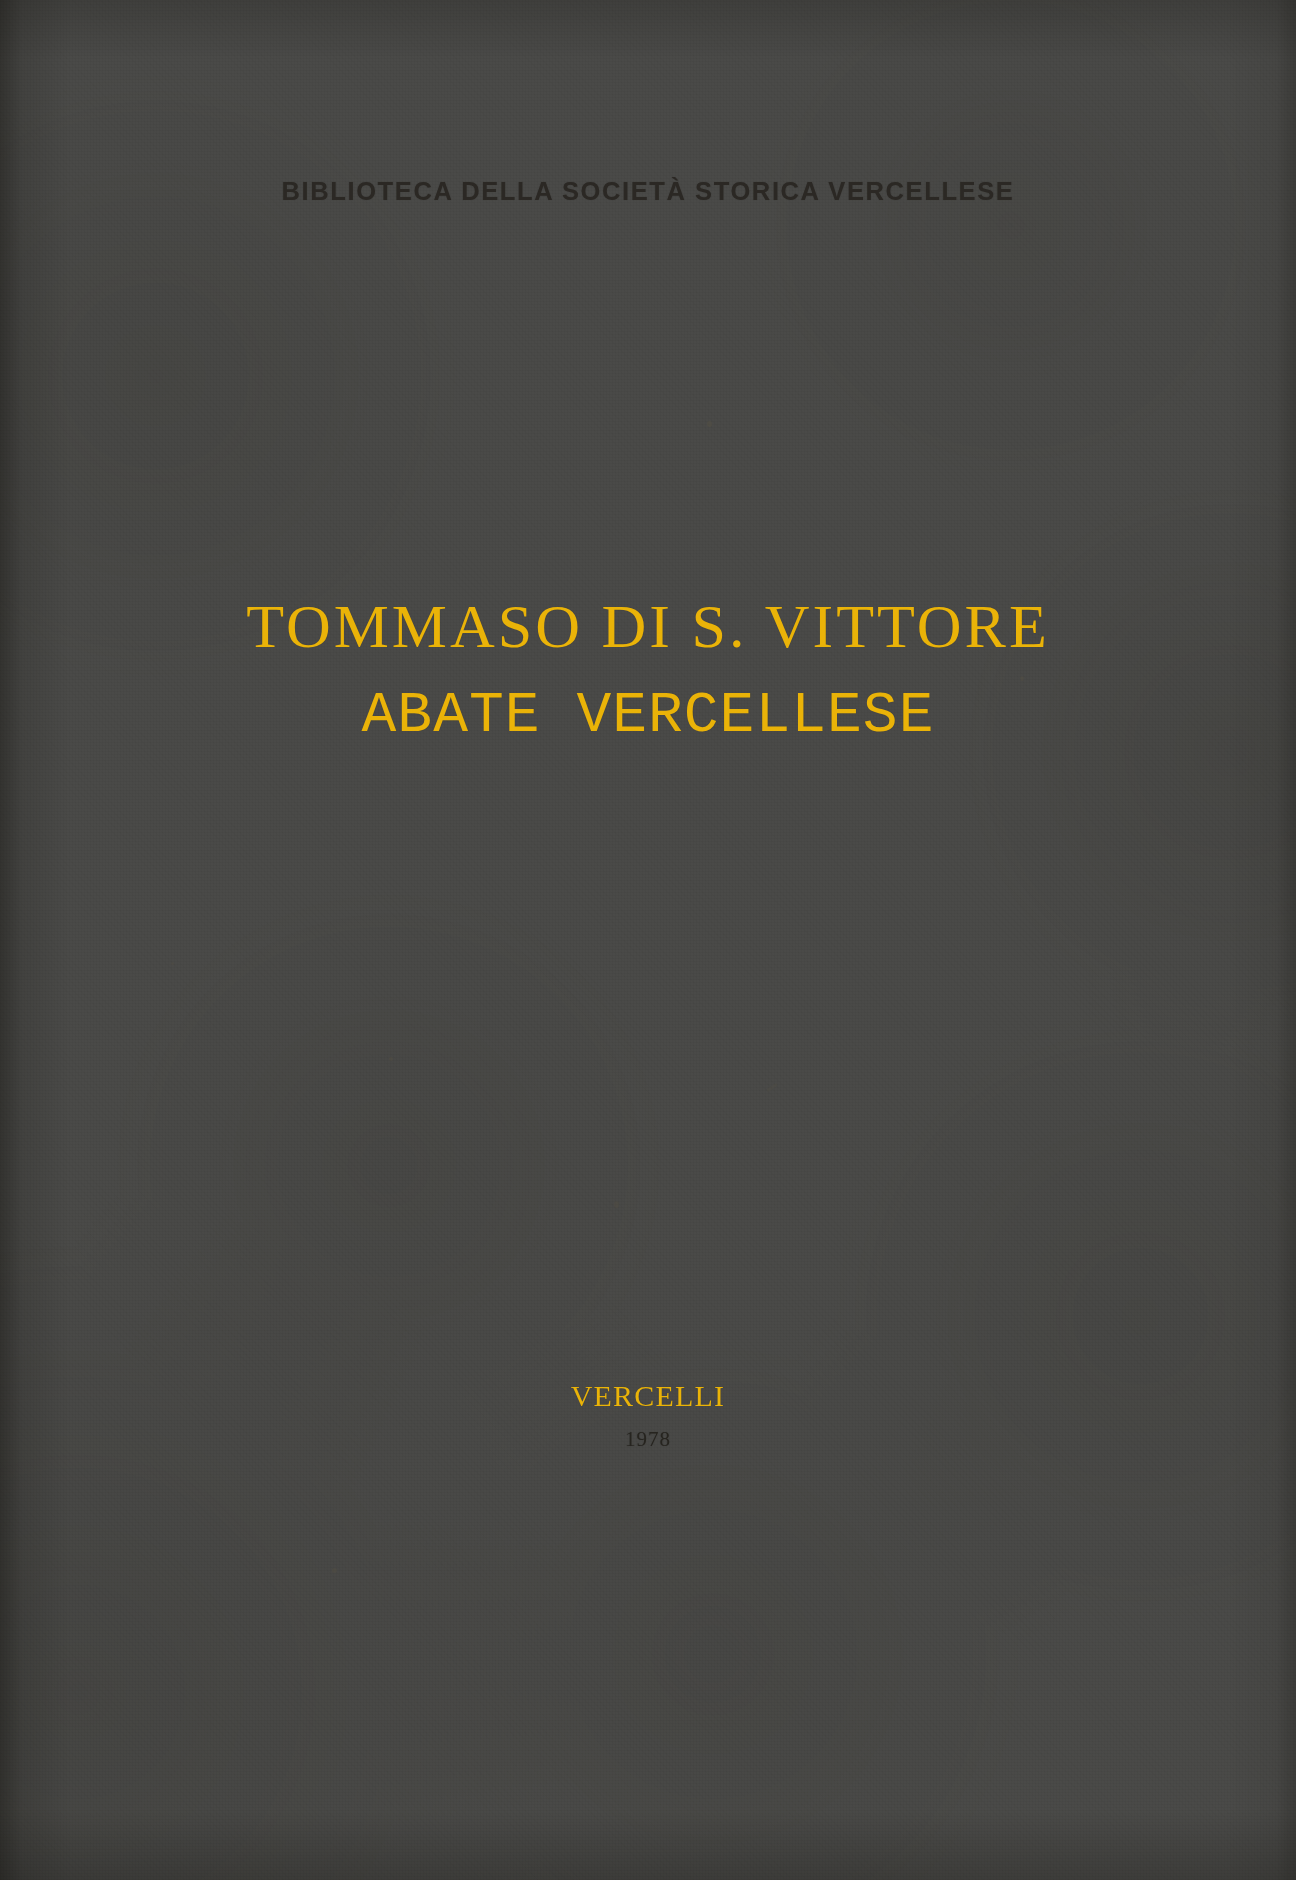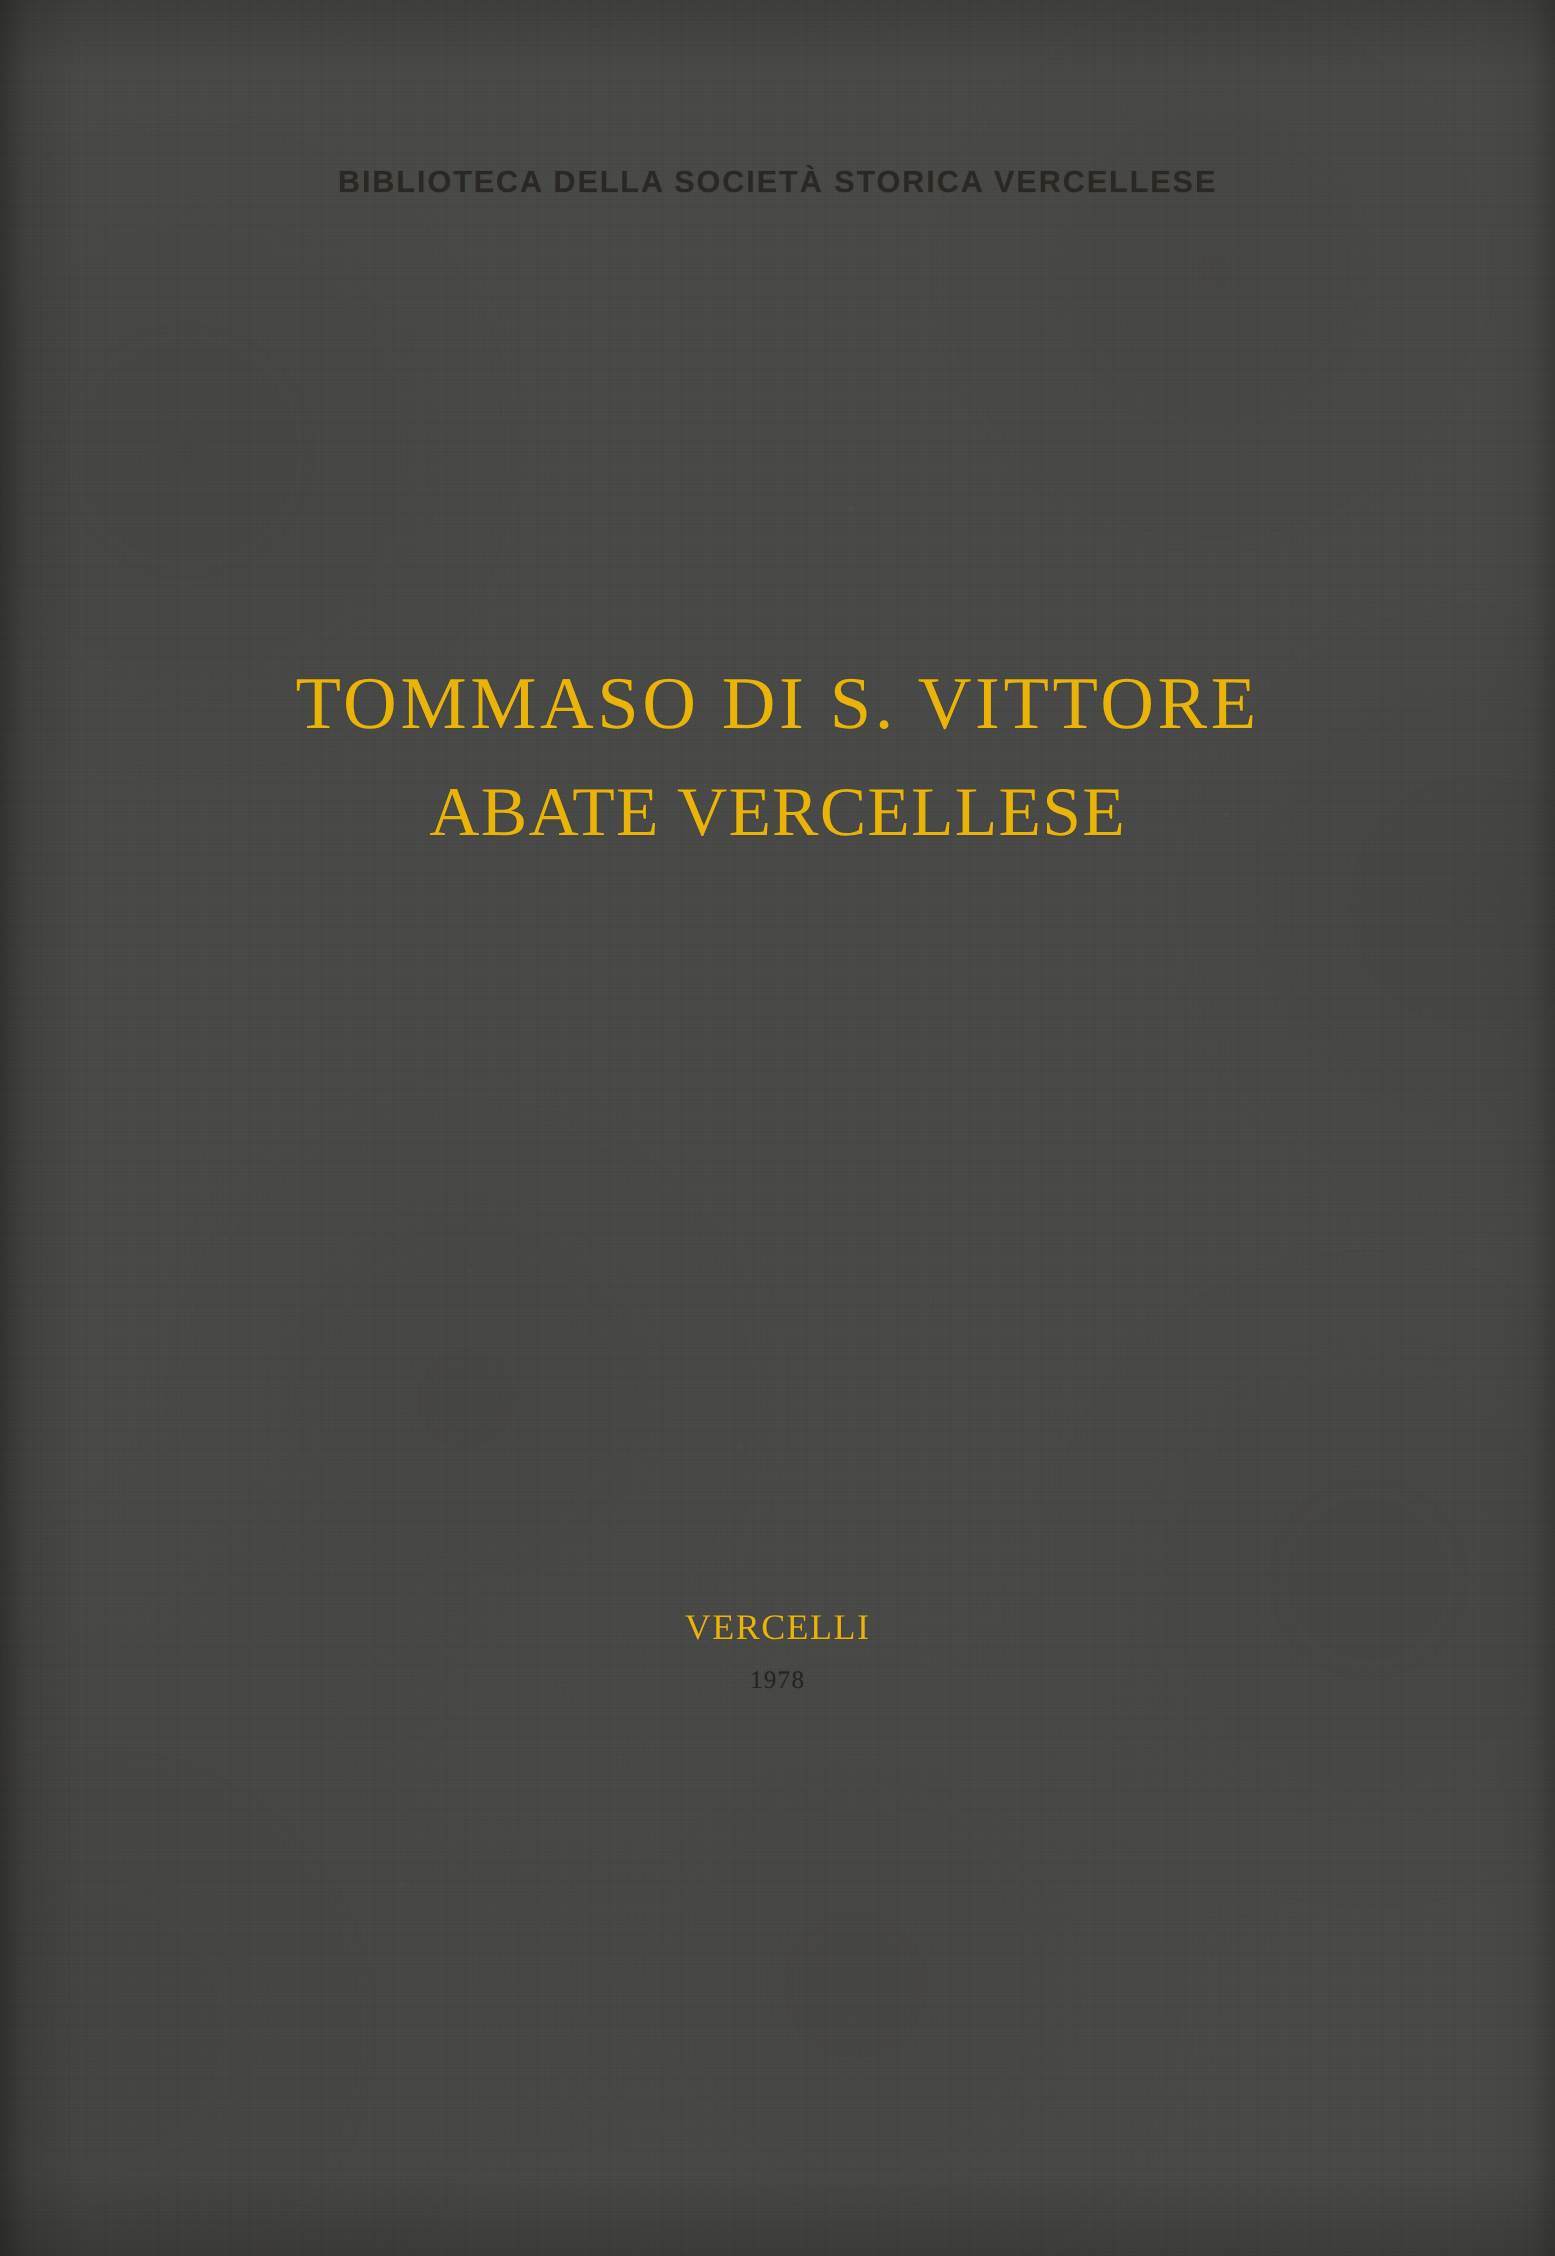--- a/index.html
+++ b/index.html
@@ -114,21 +114,21 @@
     color: #eab308;
   }
   .title-line1 {
     font-family: "Liberation Serif", serif;
     font-size: 62px;
     letter-spacing: 3px;
     line-height: 1.0;
     white-space: nowrap;
   }
   .title-line2 {
-    font-family: Liberation Serif, serif;
+    font-family: Liberation Mono, monospace;
     font-size: 58px;
     letter-spacing: 1px;
     line-height: 1.0;
     margin-top: 30px;
     white-space: nowrap;
   }
 
   .place {
     position: absolute;
     top: 1340px;
@@ -146,20 +146,21 @@
     right: 0;
     font-family: "Liberation Serif", serif;
     font-size: 21px;
     letter-spacing: 1px;
     color: #26241f;
   }
 
   
   .content > div {
     text-shadow: 0 0 1px rgba(40,38,34,0.25);
+    margin-top: 39px;
   }
 </style>
 </head>
 <body>
 
 <div class="cover">
 
   <div class="grain"></div>
   <div class="mottle"></div>
   <div class="edges"></div>

